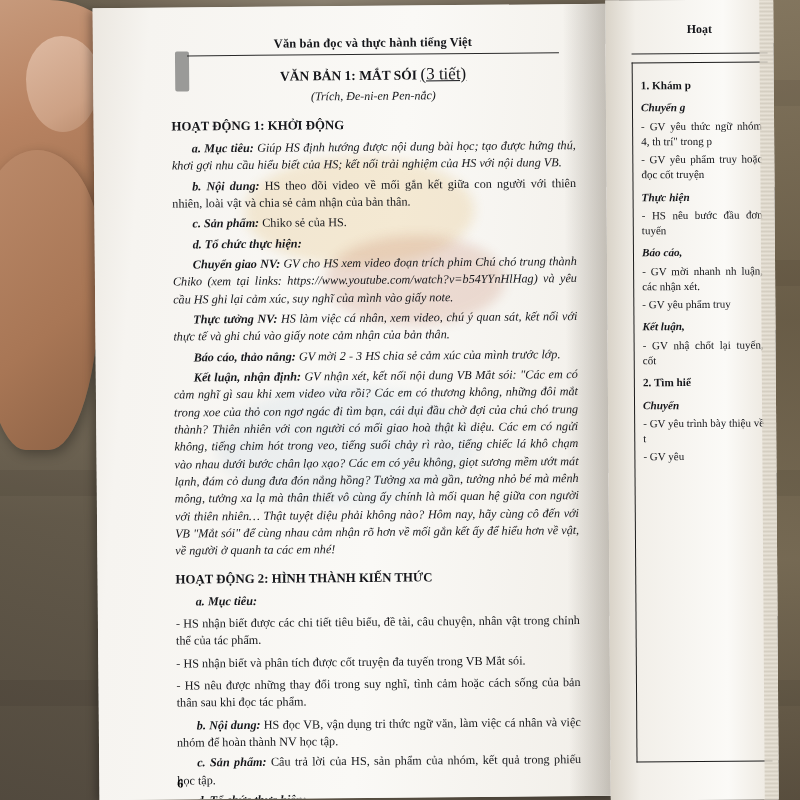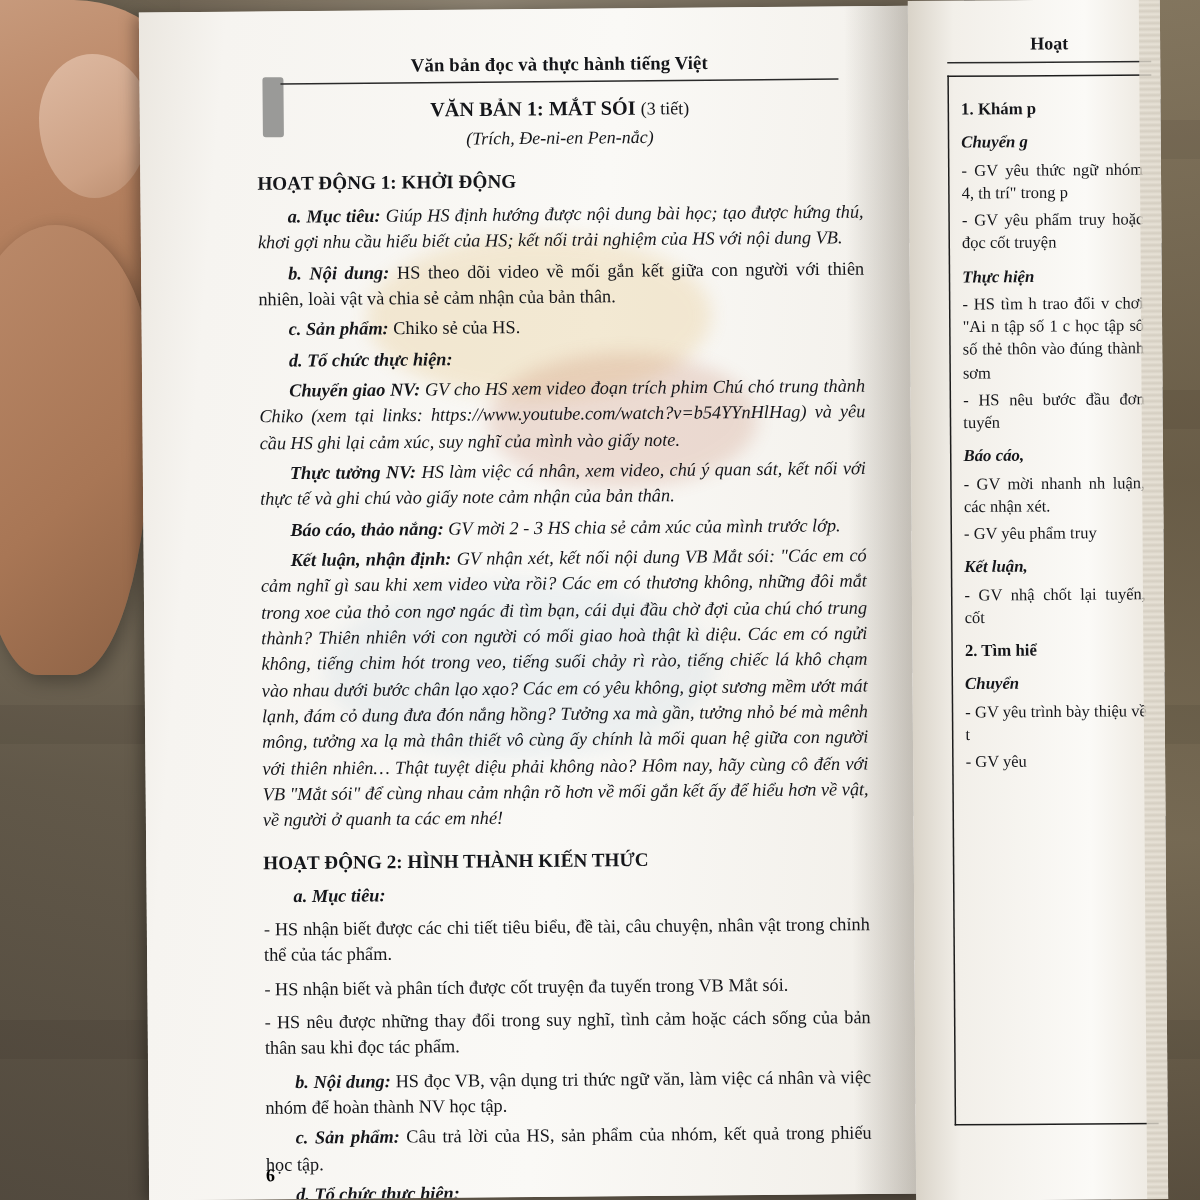--- a/index.html
+++ b/index.html
@@ -162,21 +162,22 @@
     margin: 3px 16px 10px 16px;
   }
   .doc-title {
     text-align: center;
     font-weight: bold;
     font-size: 13.5px;
     margin: 8px 0 4px 0;
   }
   .doc-title .reg {
     font-weight: normal;
-    font-size: 12px;
+    font-size: 17px;
+    text-decoration: underline;
   }
   .doc-sub {
     text-align: center;
     font-size: 12px;
     font-style: italic;
     margin: 2px 0 14px 0;
   }
   .sec-head {
     font-weight: bold;
     font-size: 12.8px;
@@ -229,21 +230,21 @@
     height: 800px;
     padding: 22px 6px 0 26px;
     box-sizing: border-box;
     color: #15161a;
     overflow: hidden;
   }
   .rp-head {
     font-weight: bold;
     font-size: 12px;
     text-align: center;
-    margin-bottom: 4px;
+    margin-bottom: 16px;
   }
   .rp-rule {
     height: 1px;
     background: #2a2a2a;
     margin: 2px 0 8px 0;
   }
   .rp-box {
     border: 1.2px solid #1d1d1d;
     border-right: none;
     height: 700px;
@@ -377,21 +378,20 @@
       <div class="rp-head">Hoạt</div>
       <div class="rp-rule"></div>
 
       <div class="rp-box">
         <div class="rp-b">1. Khám p</div>
         <div class="rp-bi">Chuyển g</div>
         <div class="rp-p">- GV yêu thức ngữ nhóm 4, th trí" trong p</div>
         <div class="rp-p">- GV yêu phẩm truy hoặc đọc cốt truyện</div>
 
         <div class="rp-bi">Thực hiện</div>
-        <div class="rp-p">- HS tìm h trao đổi v chơi "Ai n tập số 1 c học tập số số thẻ thôn vào đúng thành sơm</div>
         <div class="rp-p">- HS nêu bước đầu đơn tuyến</div>
 
         <div class="rp-bi">Báo cáo,</div>
         <div class="rp-p">- GV mời nhanh nh luận, các nhận xét.</div>
         <div class="rp-p">- GV yêu phẩm truy</div>
 
         <div class="rp-bi">Kết luận,</div>
         <div class="rp-p">- GV nhậ chốt lại tuyến, cốt</div>
 
         <div class="rp-b">2. Tìm hiể</div>

